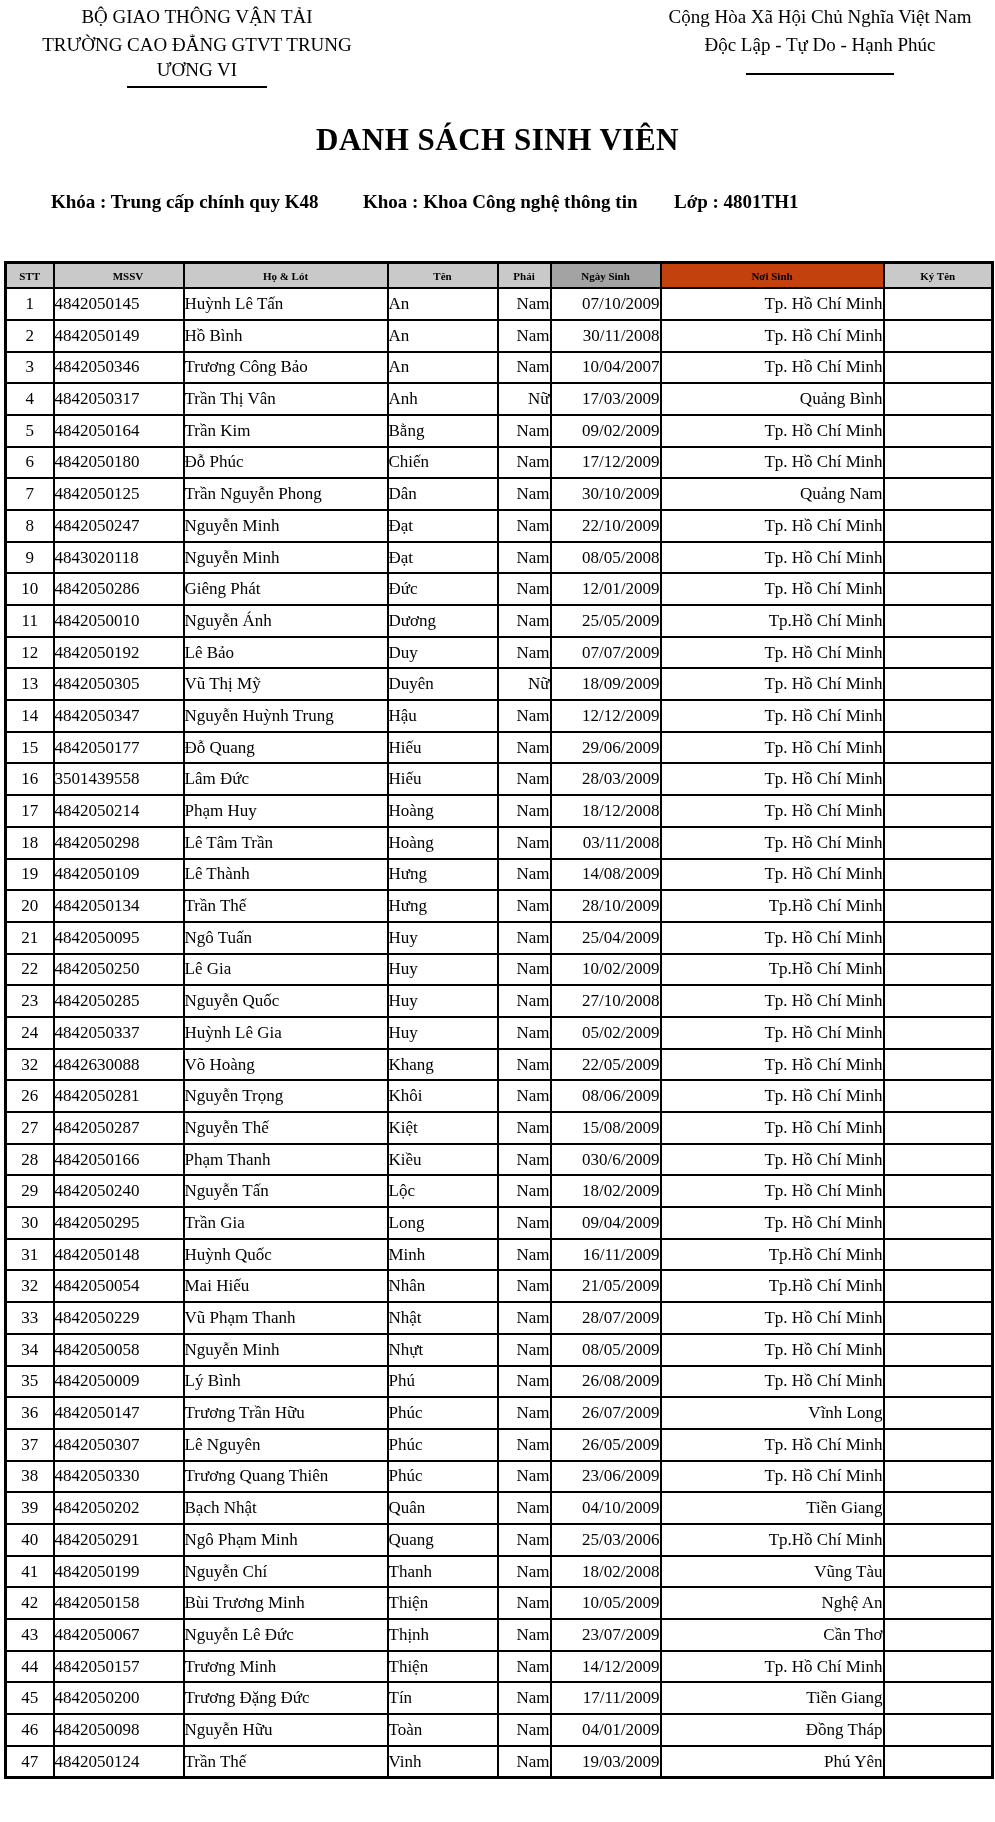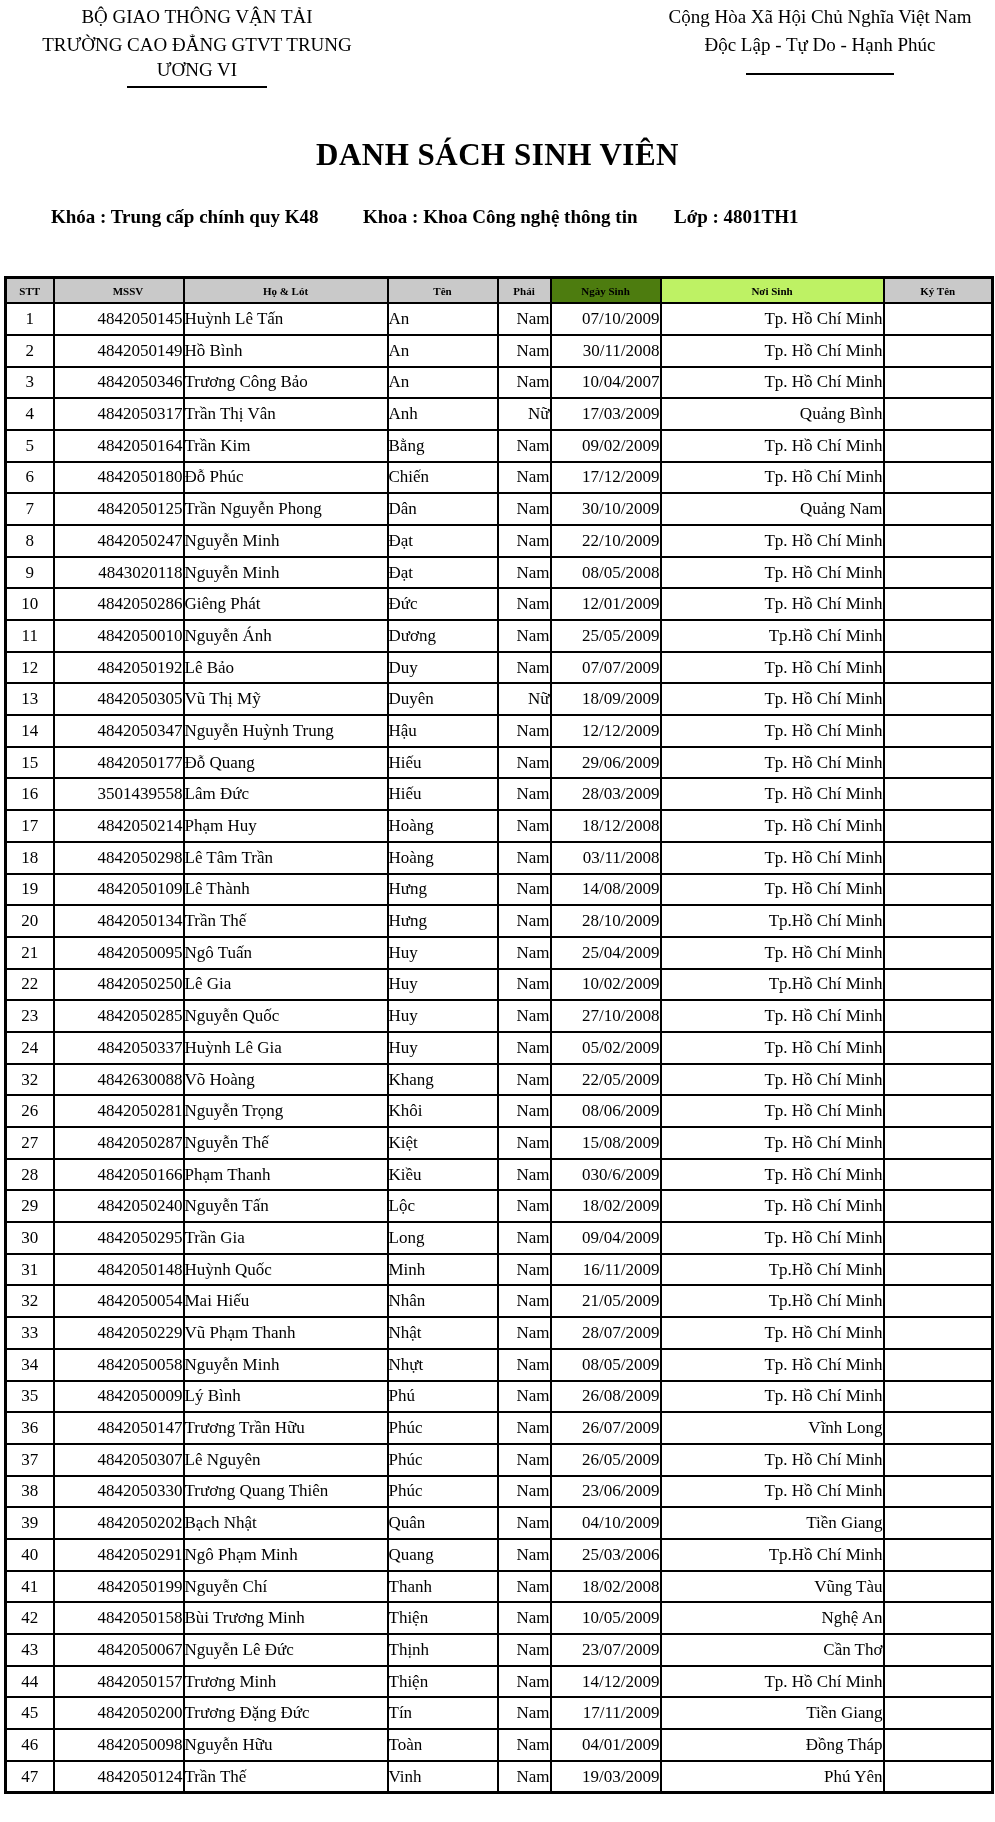--- a/index.html
+++ b/index.html
@@ -12,21 +12,21 @@
     height: 1822px;
     position: relative;
     font-family: "Liberation Serif", "DejaVu Serif", serif;
     color: #000000;
     overflow: hidden;
   }
 
   
   .doc-header {
     position: relative;
-    padding-top: 22px;
+    padding-top: 7px;
     height: 90px;
   }
   .hdr-block {
     position: absolute;
     top: 5px;
     text-align: center;
     font-size: 19px;
     line-height: 1.28;
   }
   .hdr-left  { left: 32px;  width: 330px; }
@@ -86,21 +86,21 @@
   }
   table.students td {
     height: 29.7px;
     font-size: 17px;
     font-weight: normal;
     vertical-align: middle;
     padding: 0;
   }
   
   td.c0 { text-align: center; }
-  td.c1 { text-align: right; }
+  td.c1 { text-align: left; }
   td.c2 { text-align: left;  padding-left: 7px; }
   td.c3 { text-align: left;  padding-left: 5px; }
   td.c4 { text-align: right; padding-right: 8px; }
   td.c5 { text-align: right; padding-right: 7px; }
   td.c6 { text-align: right;  padding-left: 8px; }
   td.c7 { text-align: left; }
 </style>
 </head>
 <body>
 
@@ -136,22 +136,22 @@
       <col style="width:223px">
       <col style="width:109px">
   </colgroup>
   <thead>
     <tr>
         <th style="background: rgb(201, 201, 201);">STT</th>
         <th style="background: rgb(201, 201, 201); padding-left: 20px;">MSSV</th>
         <th style="background: rgb(201, 201, 201);">Họ &amp; Lót</th>
         <th style="background: rgb(201, 201, 201);">Tên</th>
         <th style="background: rgb(201, 201, 201); margin-top: 32px;">Phái</th>
-        <th style="background: #4d7c0f; font-family: Liberation Serif, serif;">Ngày Sinh</th>
-        <th style="background: #bef264;">Nơi Sinh</th>
+        <th style="background: #a3a3a3; font-family: Liberation Serif, serif;">Ngày Sinh</th>
+        <th style="background: #c2410c;">Nơi Sinh</th>
         <th style="background: rgb(201, 201, 201);">Ký Tên</th>
       </tr>
   </thead>
   <tbody>
       <tr>
         <td class="c0">1</td>
         <td class="c1">4842050145</td>
         <td class="c2">Huỳnh Lê Tấn</td>
         <td class="c3">An</td>
         <td class="c4">Nam</td>

